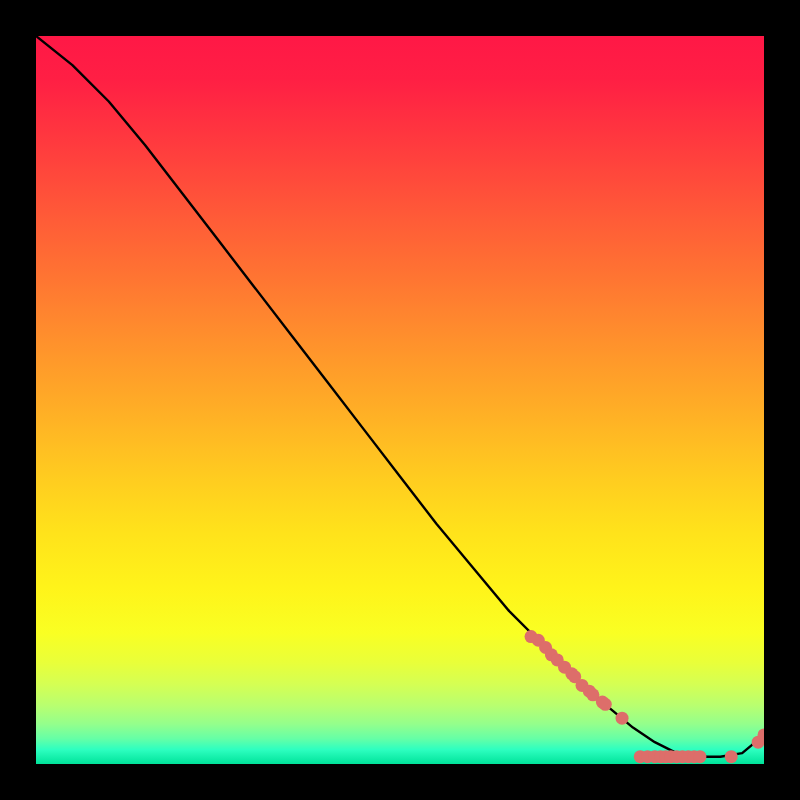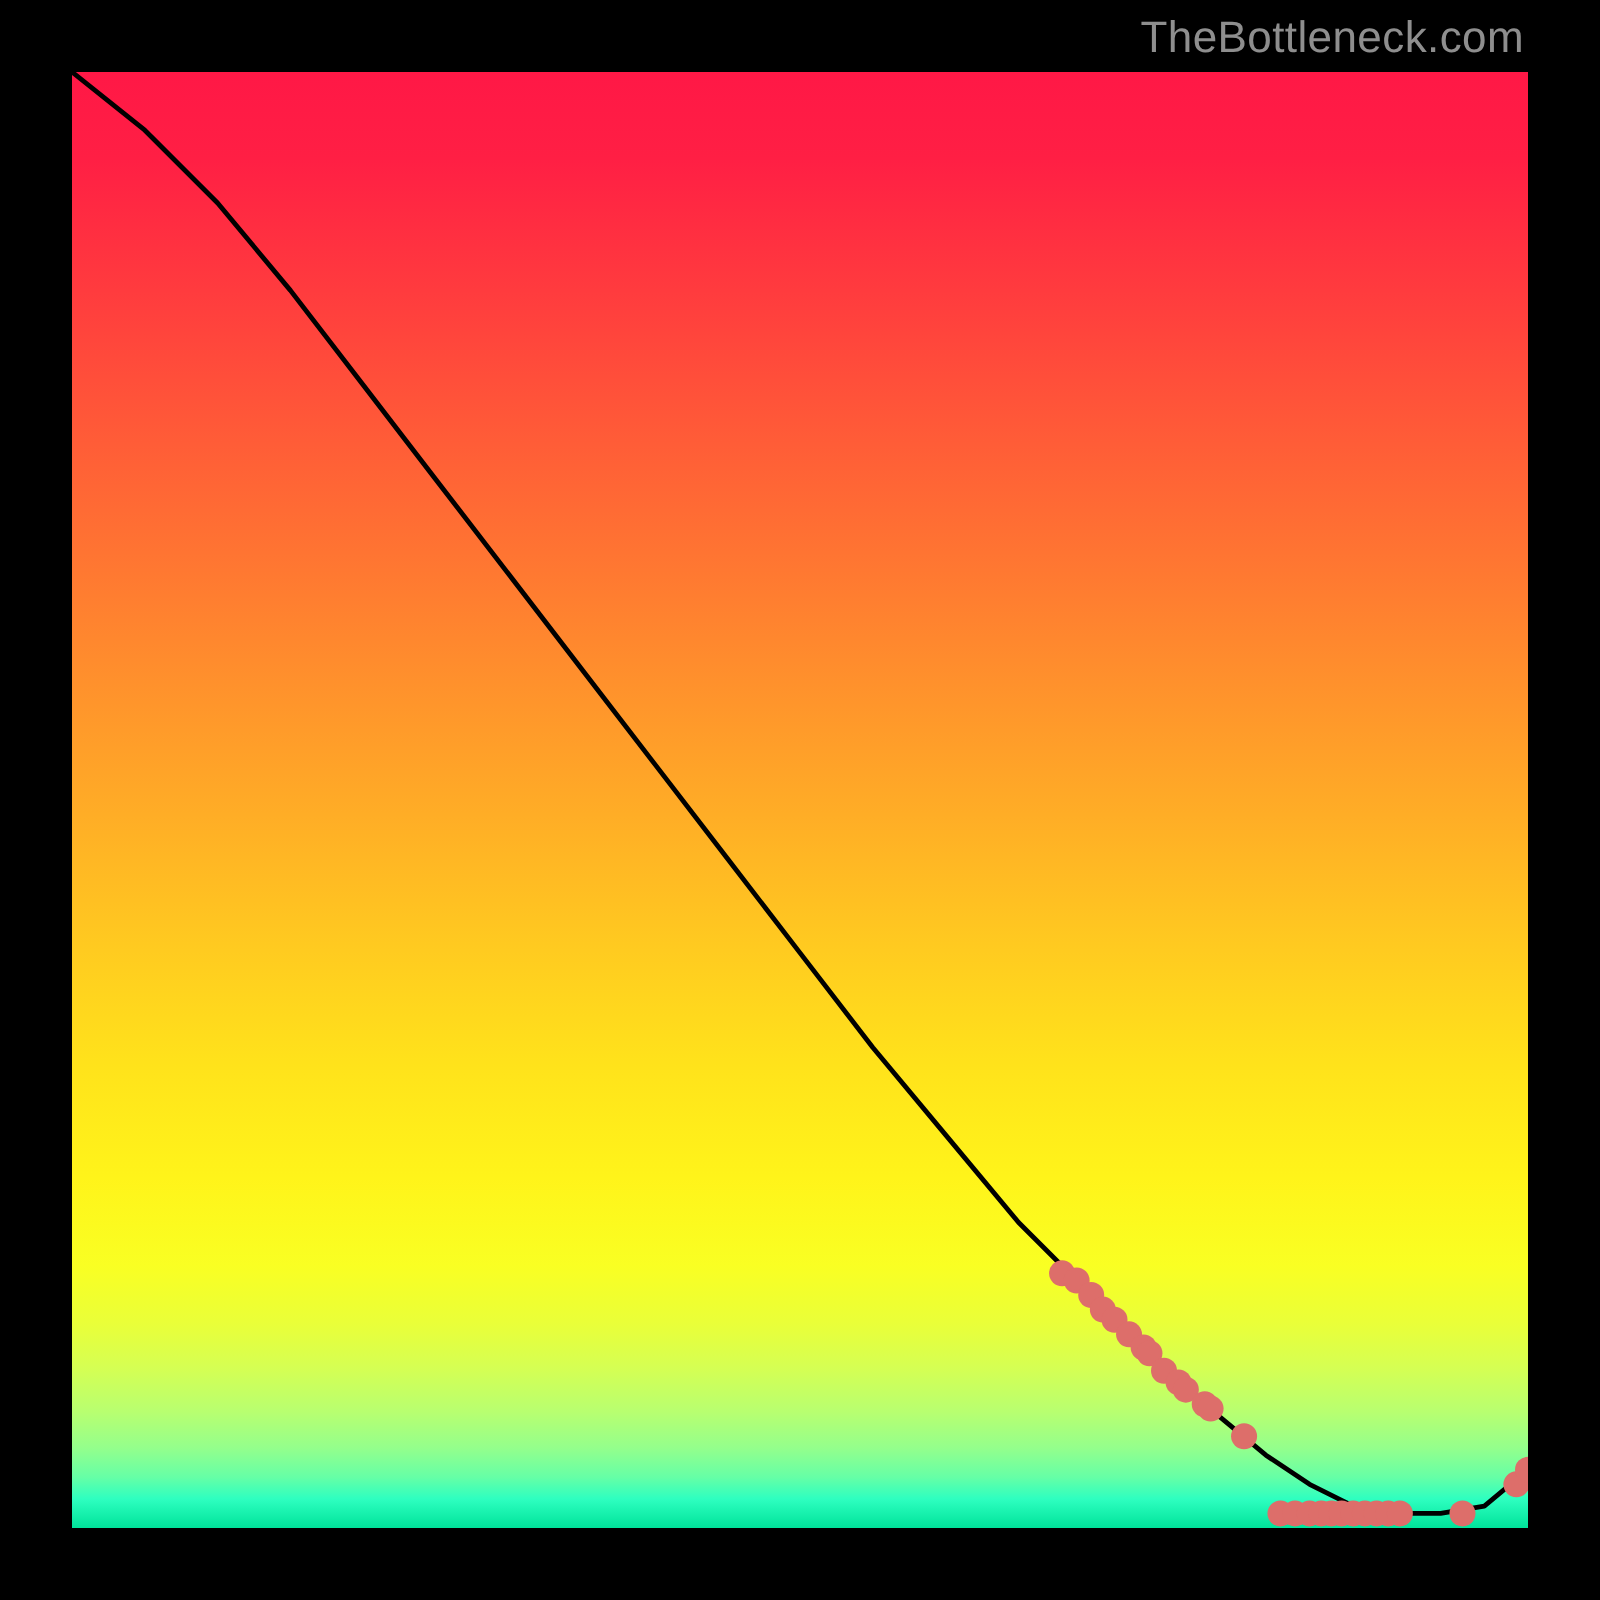--- a/index.html
+++ b/index.html
@@ -34,21 +34,20 @@
     letter-spacing: 0.2px;
   }
   svg {
     display: block;
   }
 </style>
 </head>
 <body>
 
 <div class="stage">
-  <div class="attribution">TheBottleneck.com</div>
 
   <div class="plot">
     <svg id="chart-svg" width="728" height="728" viewBox="0 0 728 728" preserveAspectRatio="none">
       <defs>
         <linearGradient id="bg-grad" x1="0" y1="0" x2="0" y2="1">
             <stop offset="0.00%" stop-color="#ff1846"></stop>
             <stop offset="6.00%" stop-color="#ff1f44"></stop>
             <stop offset="15.00%" stop-color="#ff3b3e"></stop>
             <stop offset="24.00%" stop-color="#ff5838"></stop>
             <stop offset="33.00%" stop-color="#ff7432"></stop>

